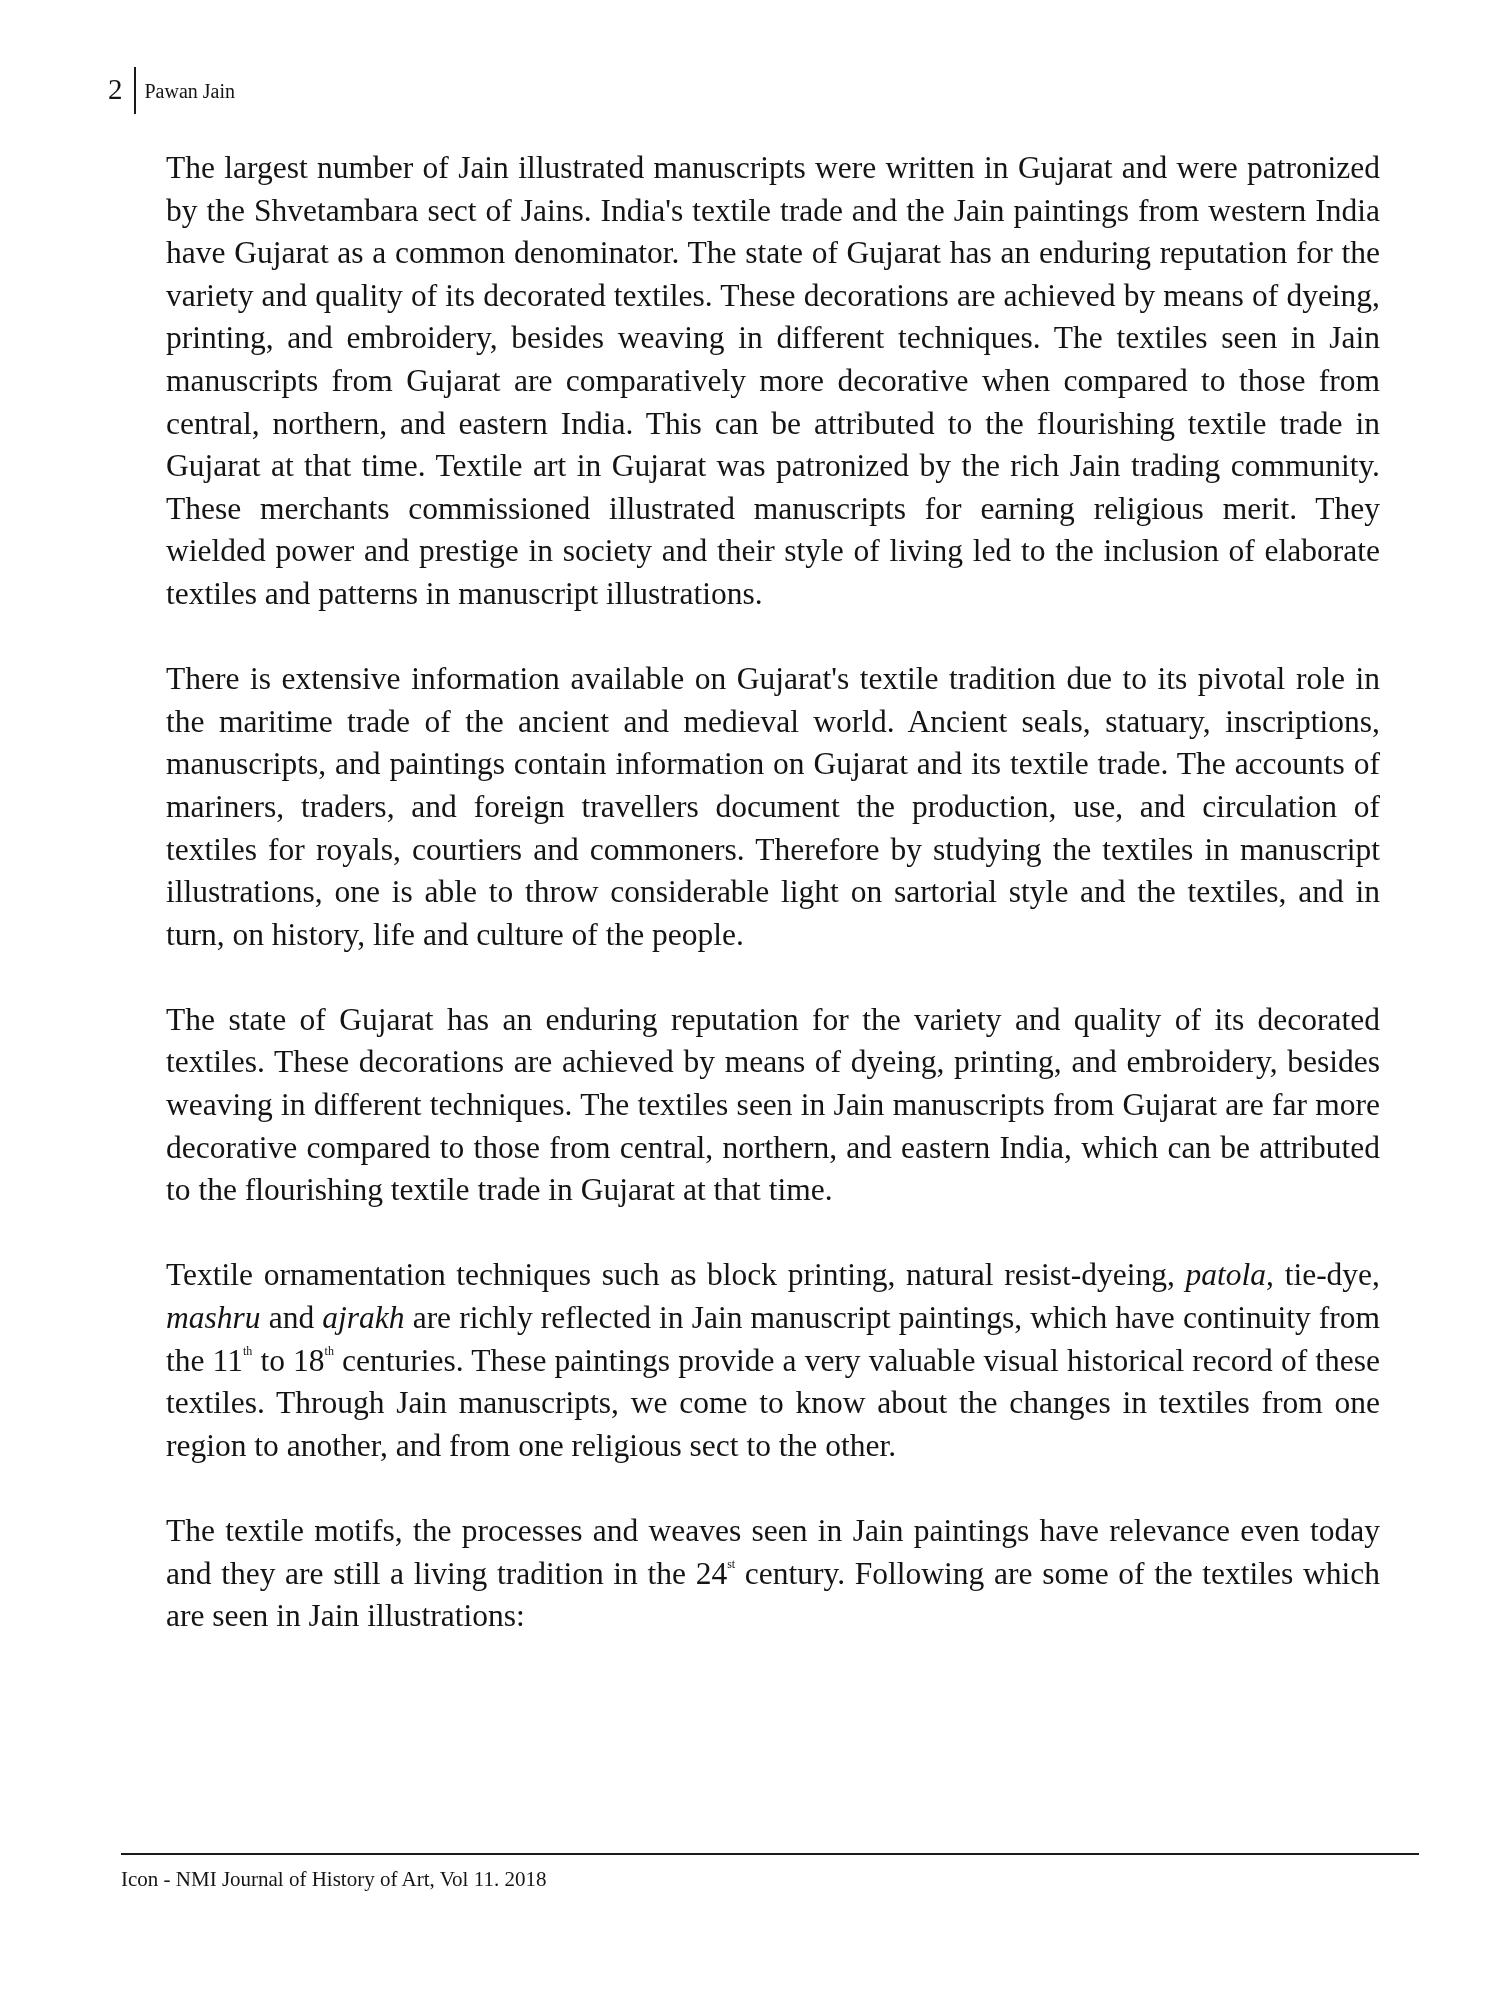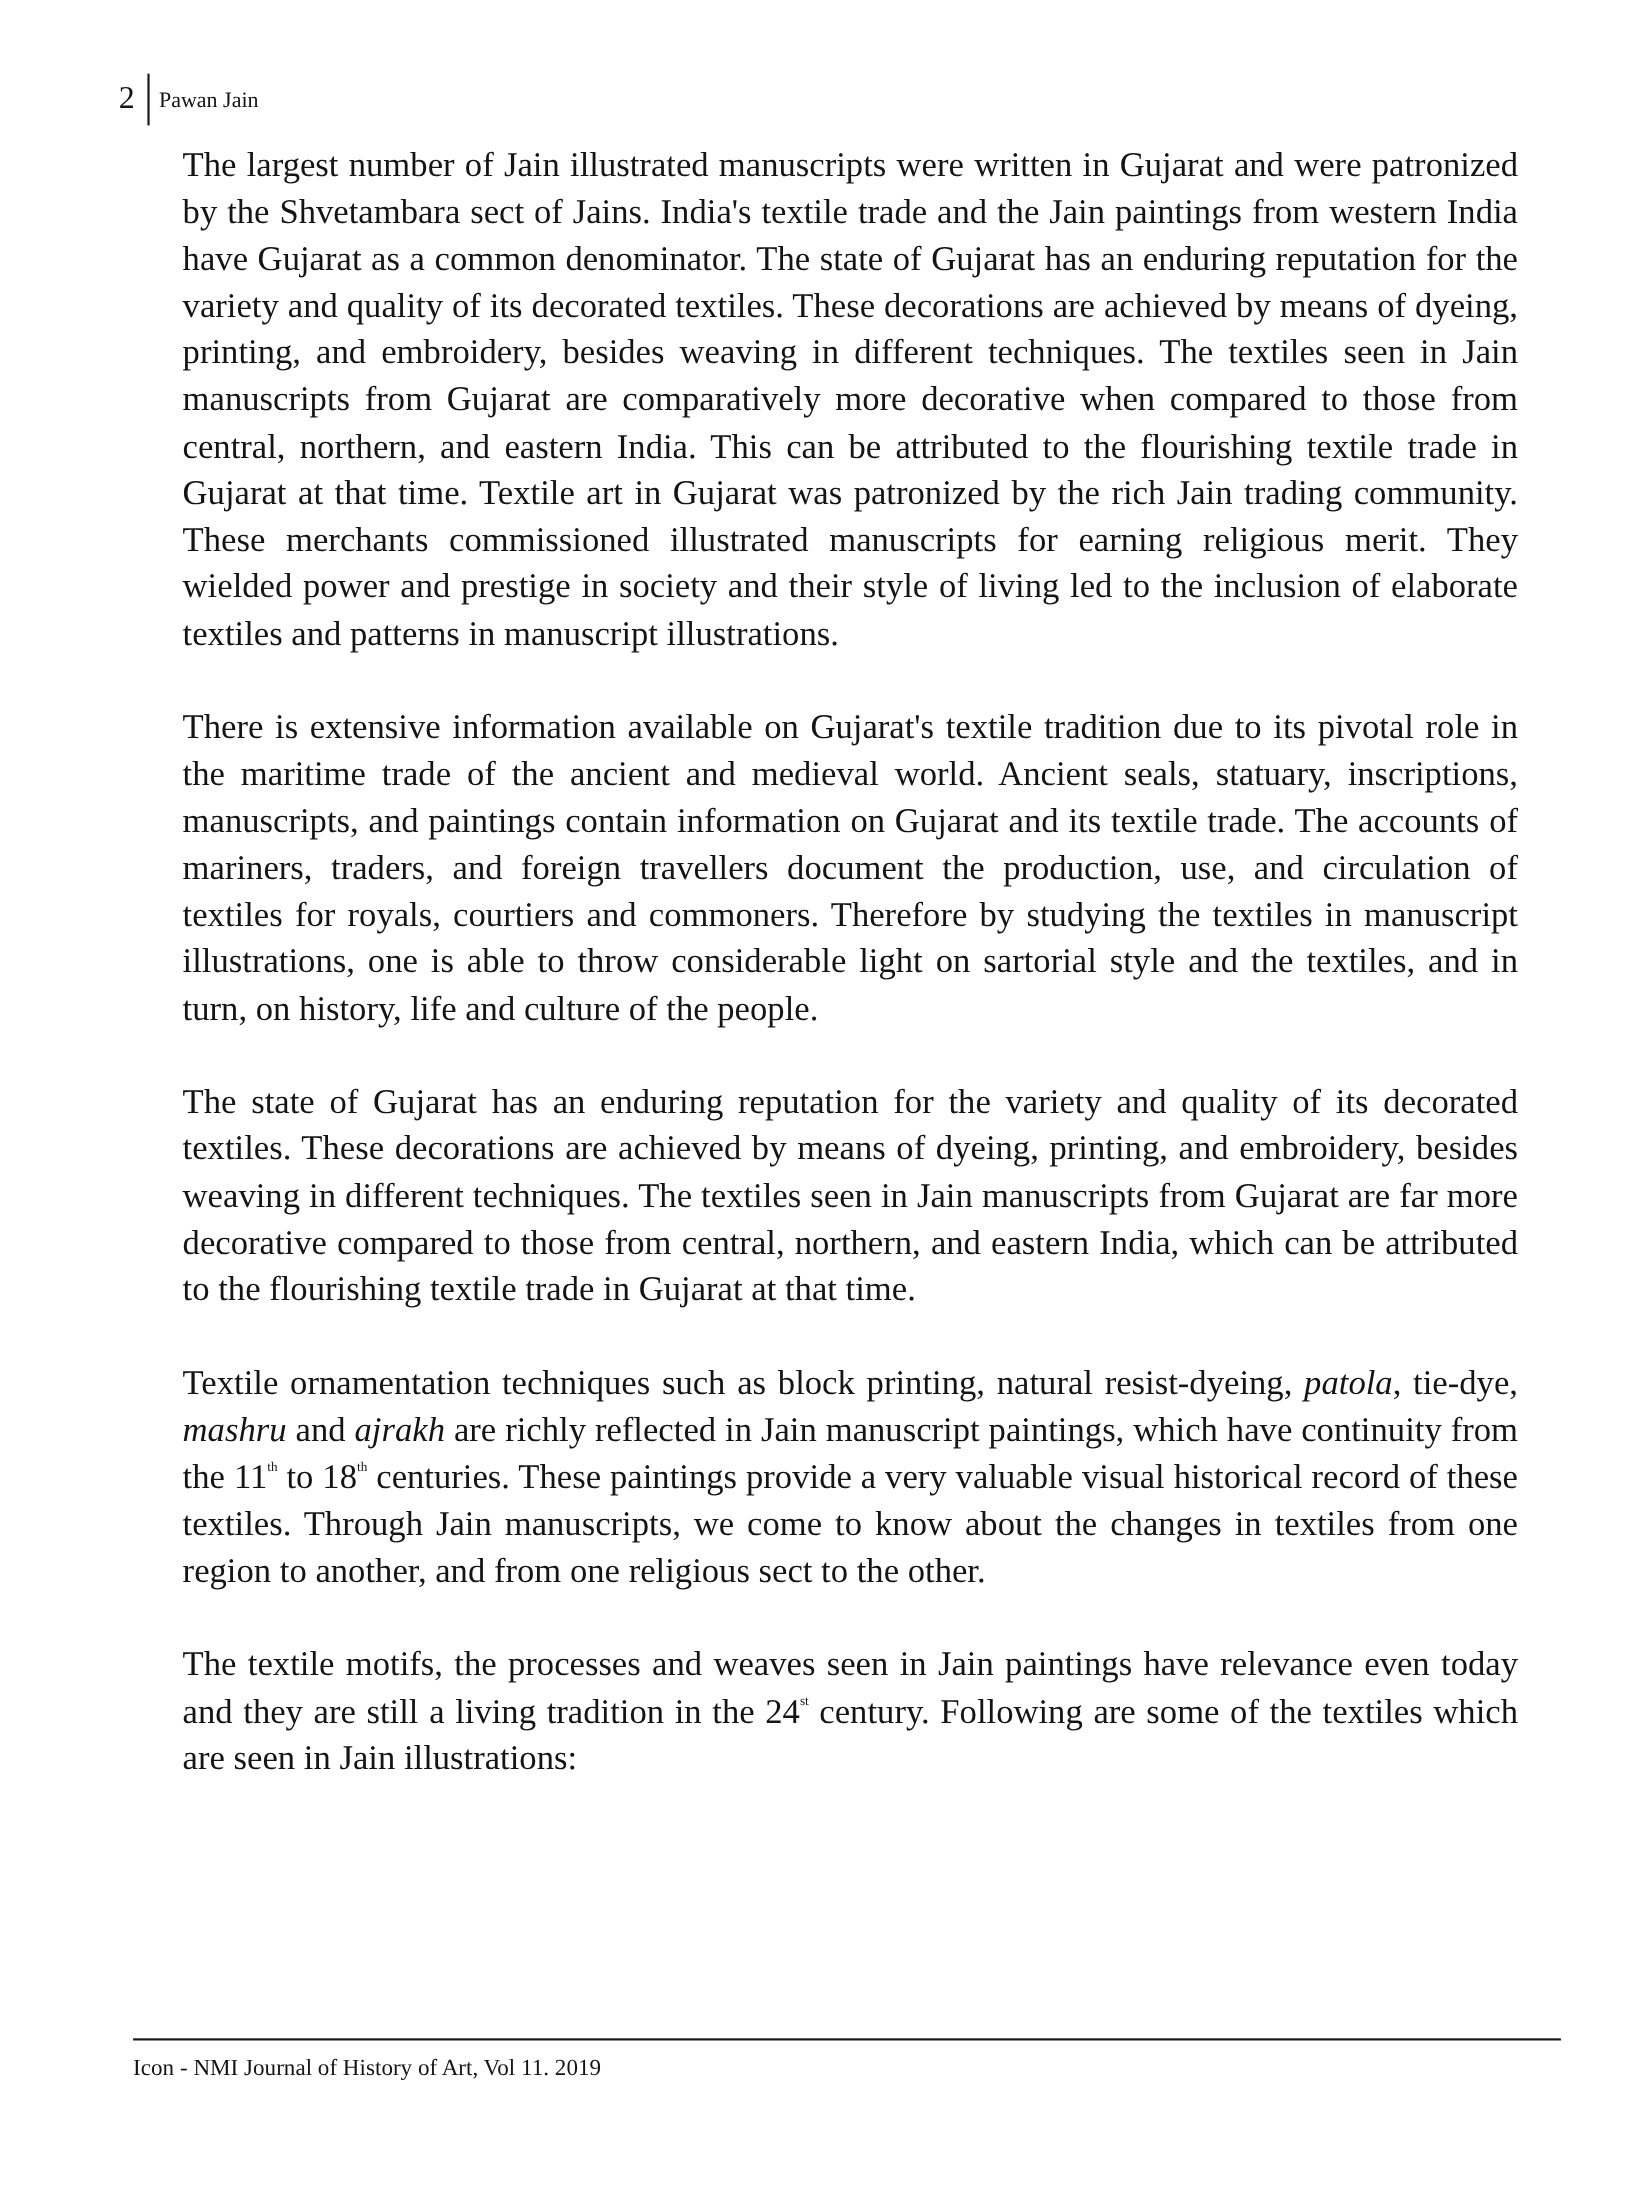--- a/index.html
+++ b/index.html
@@ -38,21 +38,21 @@
     }
     .author {
       font-size: 20px;
       line-height: 1;
       position: relative;
       top: 1px;
     }
     .body-text {
       position: absolute;
       left: 166px;
-      top: 129px;
+      top: 147px;
       width: 1214px;
       font-size: 31.5px;
       line-height: 42.6px;
       text-align: justify;
       hyphens: none;
       font-family: Liberation Serif, serif;
     }
     .body-text p {
       margin: 0 0 42.6px 0;
     }
@@ -97,13 +97,13 @@
 
 <div class="body-text">
   <p>The largest number of Jain illustrated manuscripts were written in Gujarat and were patronized by the Shvetambara sect of Jains. India's textile trade and the Jain paintings from western India have Gujarat as a common denominator. The state of Gujarat has an enduring reputation for the variety and quality of its decorated textiles. These decorations are achieved by means of dyeing, printing, and embroidery, besides weaving in different techniques. The textiles seen in Jain manuscripts from Gujarat are comparatively more decorative when compared to those from central, northern, and eastern India. This can be attributed to the flourishing textile trade in Gujarat at that time. Textile art in Gujarat was patronized by the rich Jain trading community. These merchants commissioned illustrated manuscripts for earning religious merit. They wielded power and prestige in society and their style of living led to the inclusion of elaborate textiles and patterns in manuscript illustrations.</p>
   <p>There is extensive information available on Gujarat's textile tradition due to its pivotal role in the maritime trade of the ancient and medieval world. Ancient seals, statuary, inscriptions, manuscripts, and paintings contain information on Gujarat and its textile trade. The accounts of mariners, traders, and foreign travellers document the production, use, and circulation of textiles for royals, courtiers and commoners. Therefore by studying the textiles in manuscript illustrations, one is able to throw considerable light on sartorial style and the textiles, and in turn, on history, life and culture of the people.</p>
   <p>The state of Gujarat has an enduring reputation for the variety and quality of its decorated textiles. These decorations are achieved by means of dyeing, printing, and embroidery, besides weaving in different techniques. The textiles seen in Jain manuscripts from Gujarat are far more decorative compared to those from central, northern, and eastern India, which can be attributed to the flourishing textile trade in Gujarat at that time.</p>
   <p><span>Textile ornamentation techniques such as block printing, natural resist-dyeing, </span><em>patola</em><span>, tie-dye, </span><em>mashru</em><span> and </span><em>ajrakh</em><span> are richly reflected in Jain manuscript paintings, which have continuity from the 11</span><sup>th</sup><span> to 18</span><sup>th</sup><span> centuries. These paintings provide a very valuable visual historical record of these textiles. Through Jain manuscripts, we come to know about the changes in textiles from one region to another, and from one religious sect to the other.</span></p>
   <p><span>The textile motifs, the processes and weaves seen in Jain paintings have relevance even today and they are still a living tradition in the 24</span><sup>st</sup><span> century. Following are some of the textiles which are seen in Jain illustrations:</span></p>
 </div>
 
 <div class="footer-rule"></div>
-<div class="footer-text">Icon - NMI Journal of History of Art, Vol 11. 2019</div>
+<div class="footer-text">Icon - NMI Journal of History of Art, Vol 11. 2018</div>
 
 </body></html>

